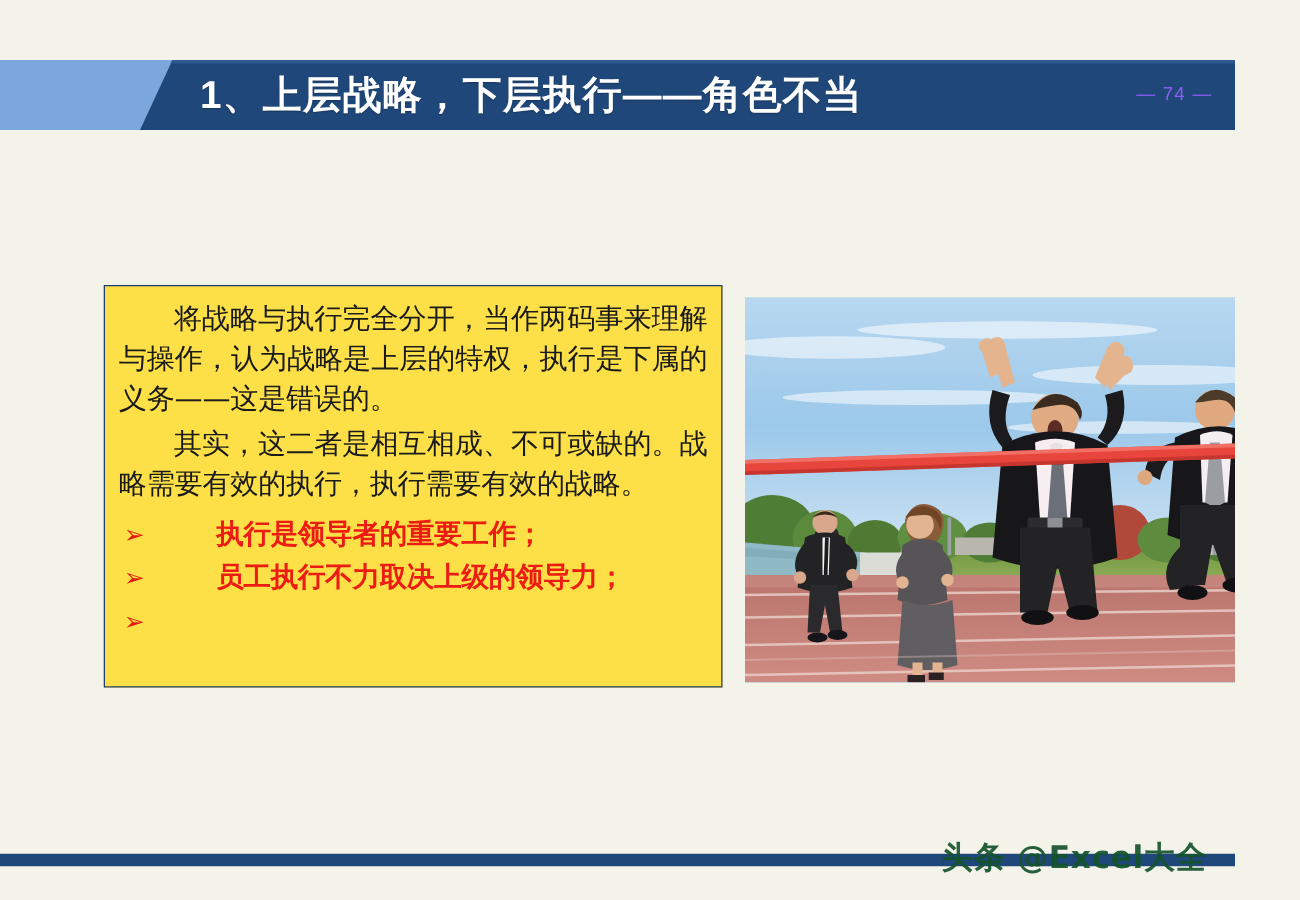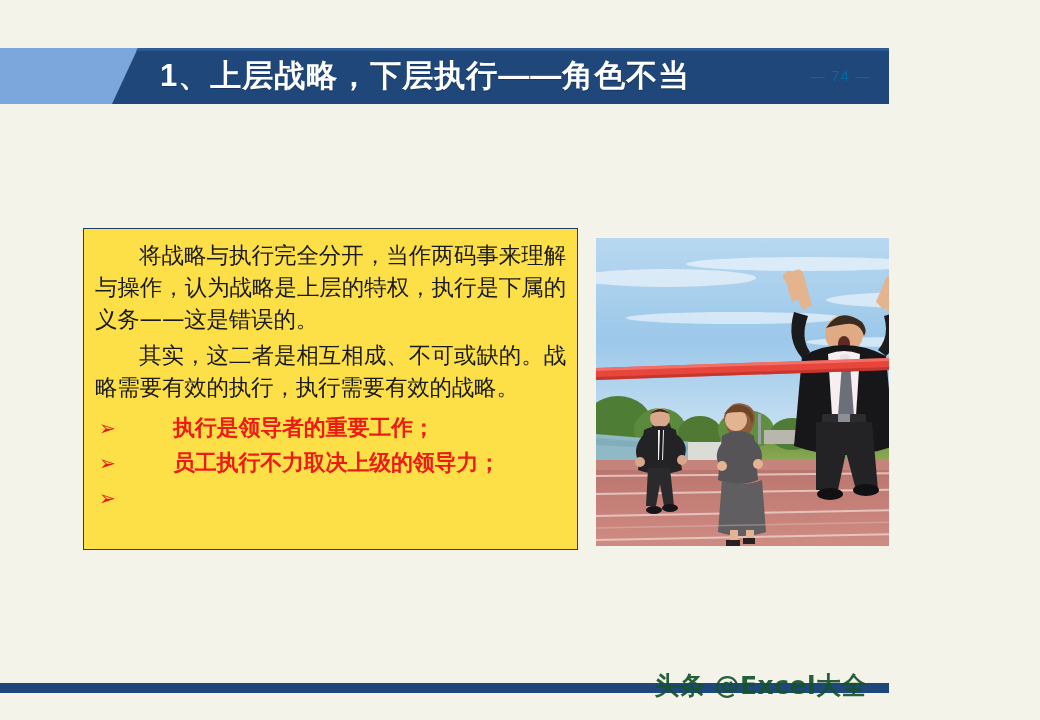--- a/index.html
+++ b/index.html
@@ -8,24 +8,25 @@
   }
   body {
     width: 1040px;
     height: 720px;
     overflow: hidden;
     background: #f4f3e9;
     font-family: "Liberation Sans", "DejaVu Sans", sans-serif;
   }
   .slide {
     position: relative;
-    width: 889px;
+    width: 960px;
     height: 720px;
     background: #f4f3e9;
     overflow: hidden;
+    padding-left: 28px;
   }
 
   
   .header-band {
     position: absolute;
     left: 0;
     top: 48px;
     width: 1040px;
     height: 56px;
   }
@@ -69,21 +70,21 @@
     white-space: nowrap;
     text-shadow: 0 1px 1px rgba(0,0,0,0.25);
   }
   .page-number {
     position: absolute;
     right: 18px;
     top: 48px;
     height: 56px;
     line-height: 56px;
     font-size: 15px;
-    color: #0369a1;
+    color: #8b5cf6;
     letter-spacing: 1px;
   }
 
   
   .textbox {
     position: absolute;
     left: 83px;
     top: 228px;
     width: 495px;
     height: 322px;

